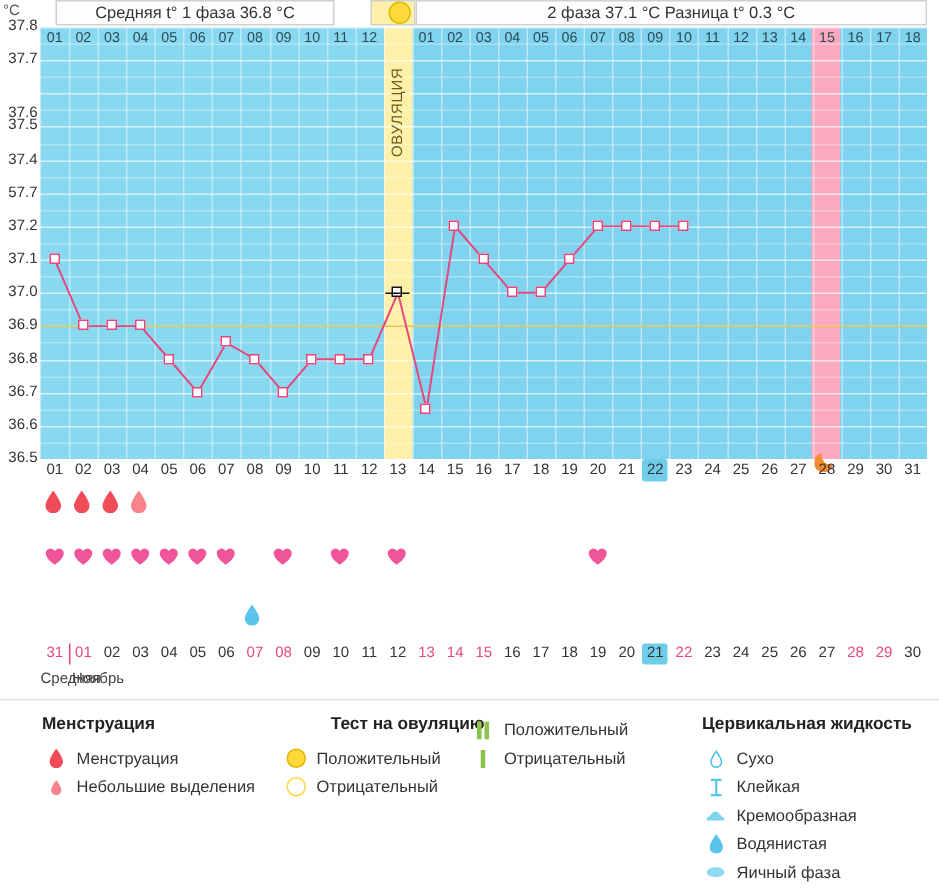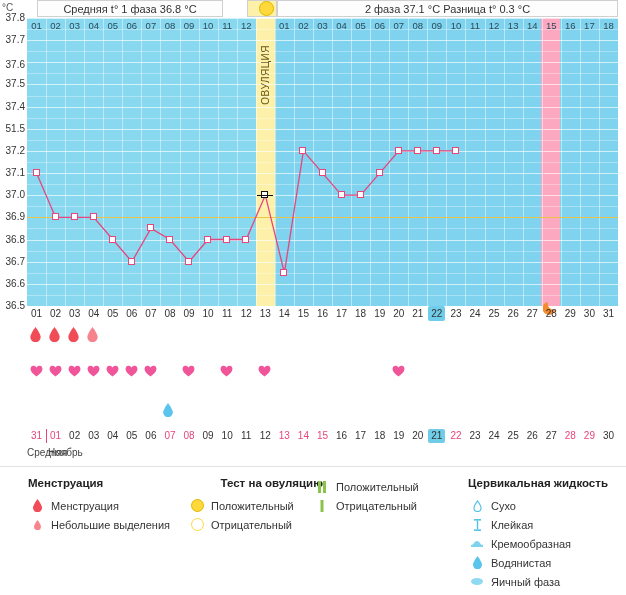--- a/index.html
+++ b/index.html
@@ -65,24 +65,24 @@
 
 <div class="axis-y" id="axisY">
     <div style="top: 288px;">36.5</div>
     <div style="top: 265.846px;">36.6</div>
     <div style="top: 243.692px;">36.7</div>
     <div style="top: 221.538px;">36.8</div>
     <div style="top: 199.385px;">36.9</div>
     <div style="top: 177.231px;">37.0</div>
     <div style="top: 155.077px;">37.1</div>
     <div style="top: 132.923px;">37.2</div>
-    <div style="top: 110.769px;">51.5</div>
+    <div style="top: 110.769px;">57.7</div>
     <div style="top: 88.6154px;">37.4</div>
     <div style="top: 66.4615px;">37.5</div>
-    <div style="top: 47px;">37.6</div>
+    <div style="top: 58px;">37.6</div>
     <div style="top: 22.1538px;">37.7</div>
     <div style="top: 0px;">37.8</div>
   </div>
 
 <div id="chart">
   <div class="band blue" style="left:0px;width:229px;"></div>
   <div class="band ovul" style="left:229px;width:19px;"></div>
   <div class="band blue2" style="left:248px;width:343px;"></div>
   <div class="band fertile" style="left:514px;width:19px;"></div>
   <div id="gridlines">

